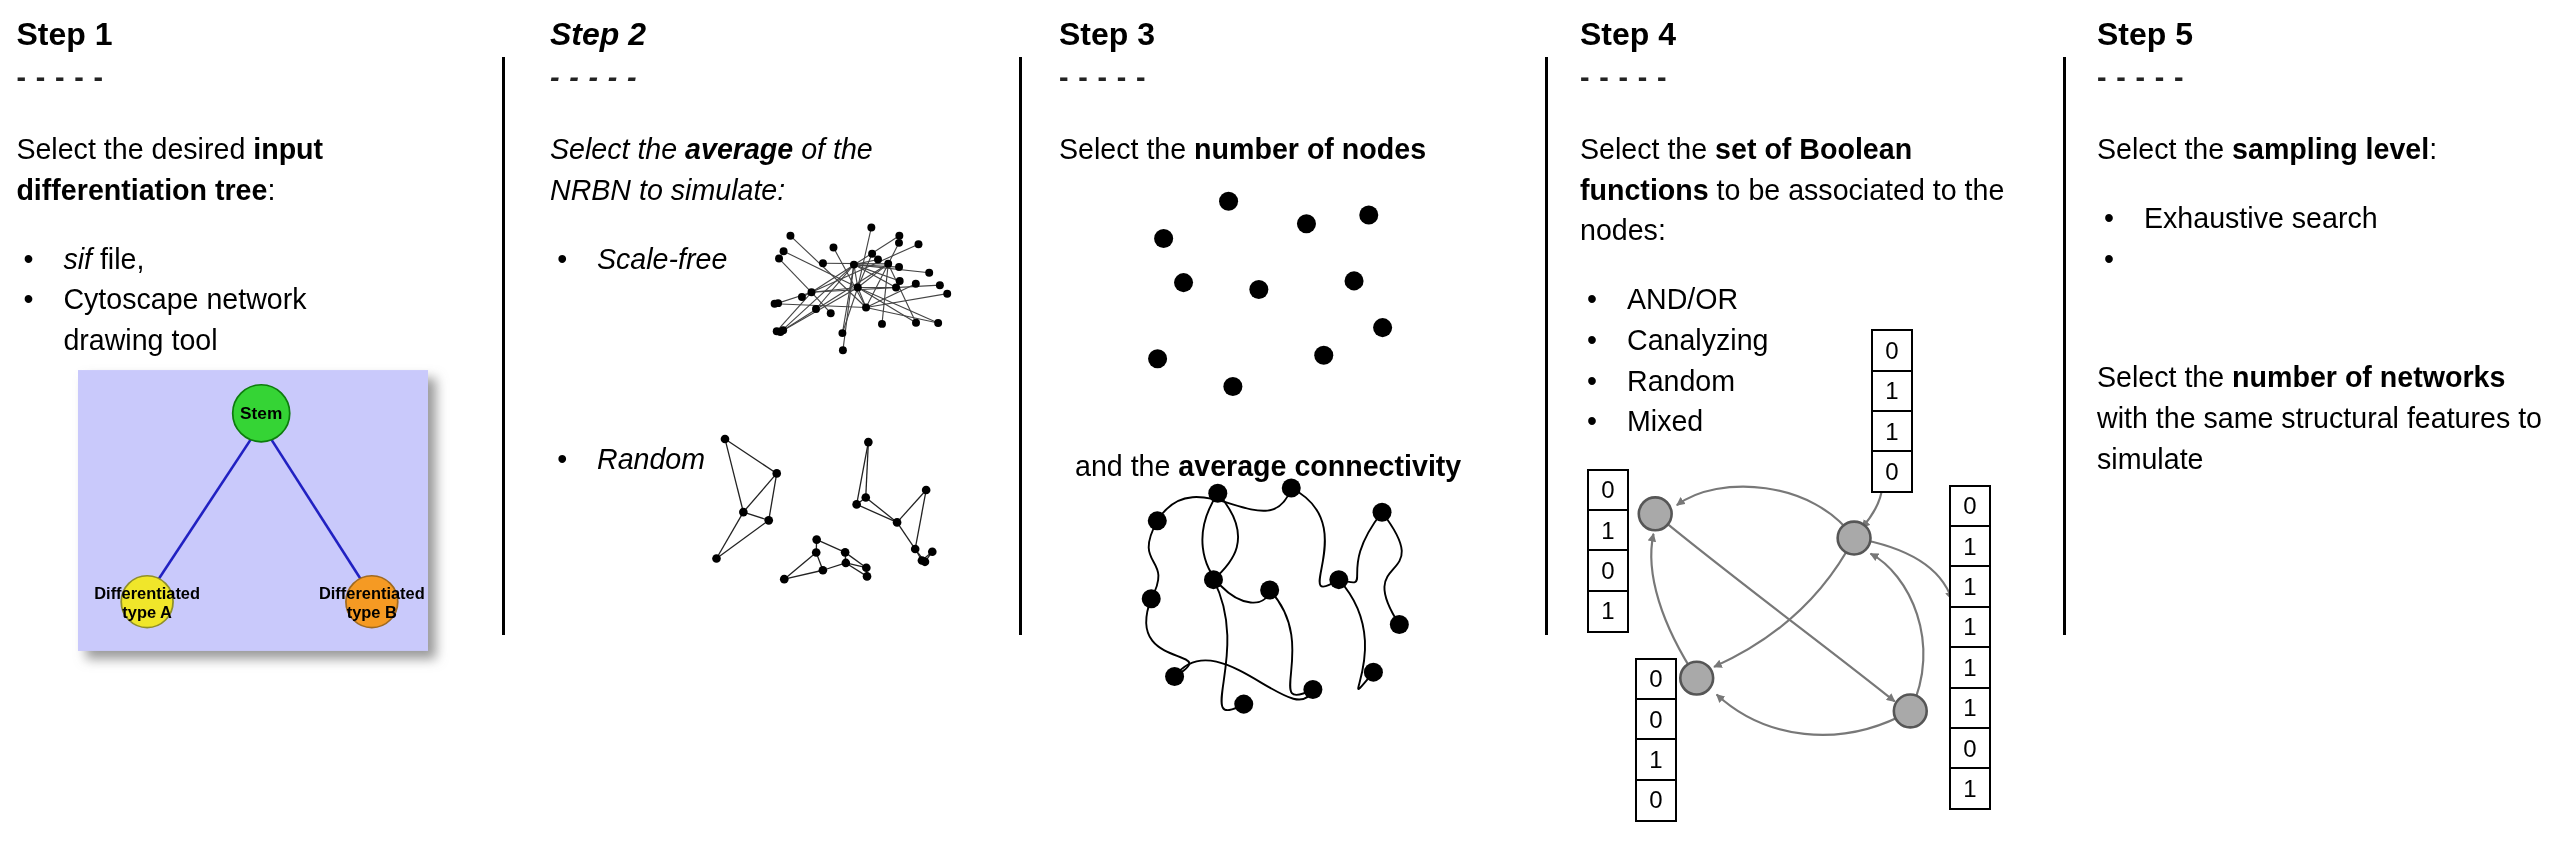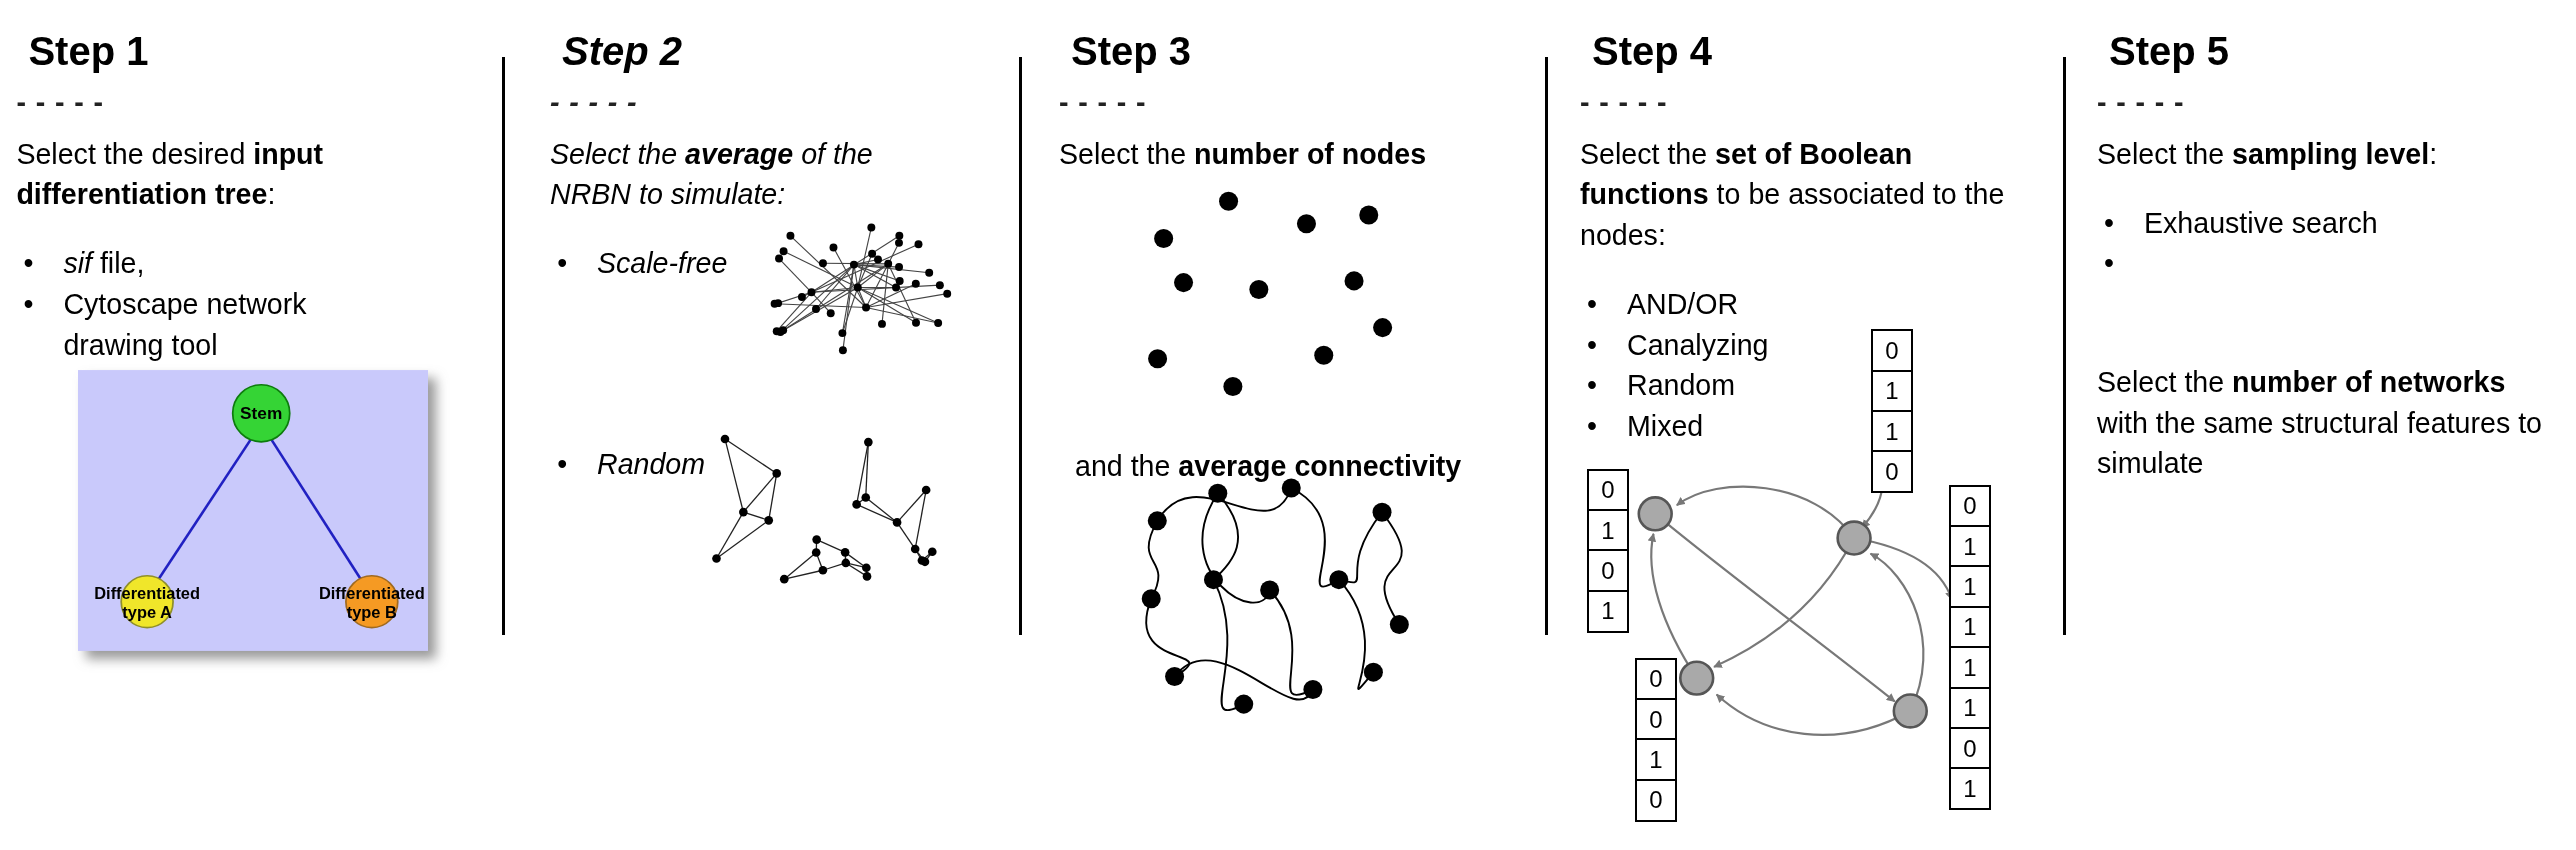--- a/index.html
+++ b/index.html
@@ -5,23 +5,23 @@
   html, body { margin: 0; padding: 0; }
   body {
     width: 2576px; height: 851px;
     position: relative;
     background: #ffffff;
     color: #000;
     font-family: "Liberation Sans", sans-serif;
     overflow: hidden;
   }
   .col { position: absolute; top: 15.6px; }
-  .step-title { font-size: 40px; font-weight: 700; margin: 12px; line-height: 1.15; }
+  .step-title { font-size: 32px; font-weight: 700; margin: 0; line-height: 1.15; }
   .dashes { font-size: 28.6px; font-weight: 700; margin-top: 8.7px; color: #222; letter-spacing: 0.9px; }
-  .para { font-size: 28.6px; line-height: 1.42; margin-top: 15px; }
+  .para { font-size: 28.6px; line-height: 1.42; margin-top: 35px; }
   .para b { font-weight: 700; }
   ul.bullets { list-style: none; margin: 3.5px 0 0 0; padding: 0; font-size: 28.6px; line-height: 1.42; }
   li.bullet-item { display: flex; align-items: flex-start; }
   .bullet-glyph { flex: 0 0 40px; padding-left: 7px; }
   .bullet-text { flex: 1; }
 
   .divider { position: absolute; top: 57px; width: 2.6px; height: 578px; background: #000; }
 
   
   .tree-wrap { position: absolute; left: 62px; top: 354px; }

